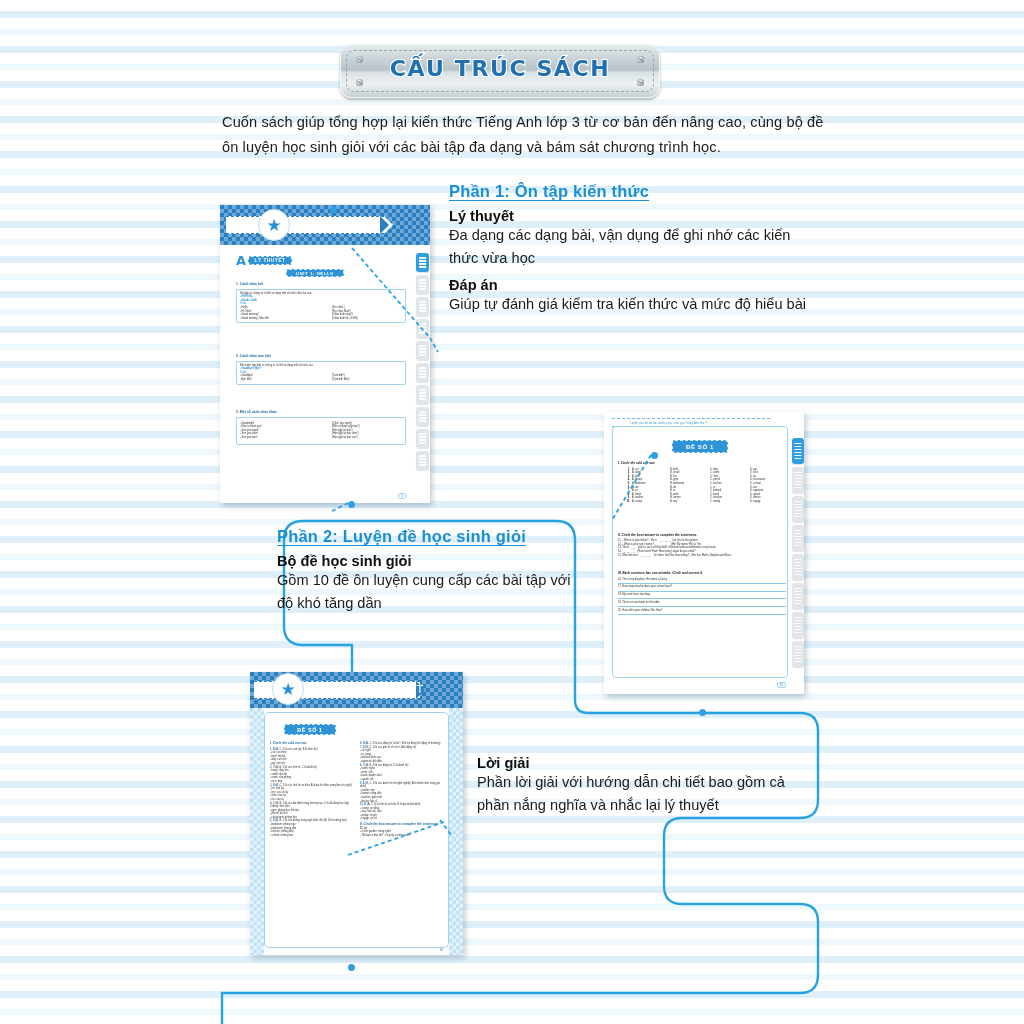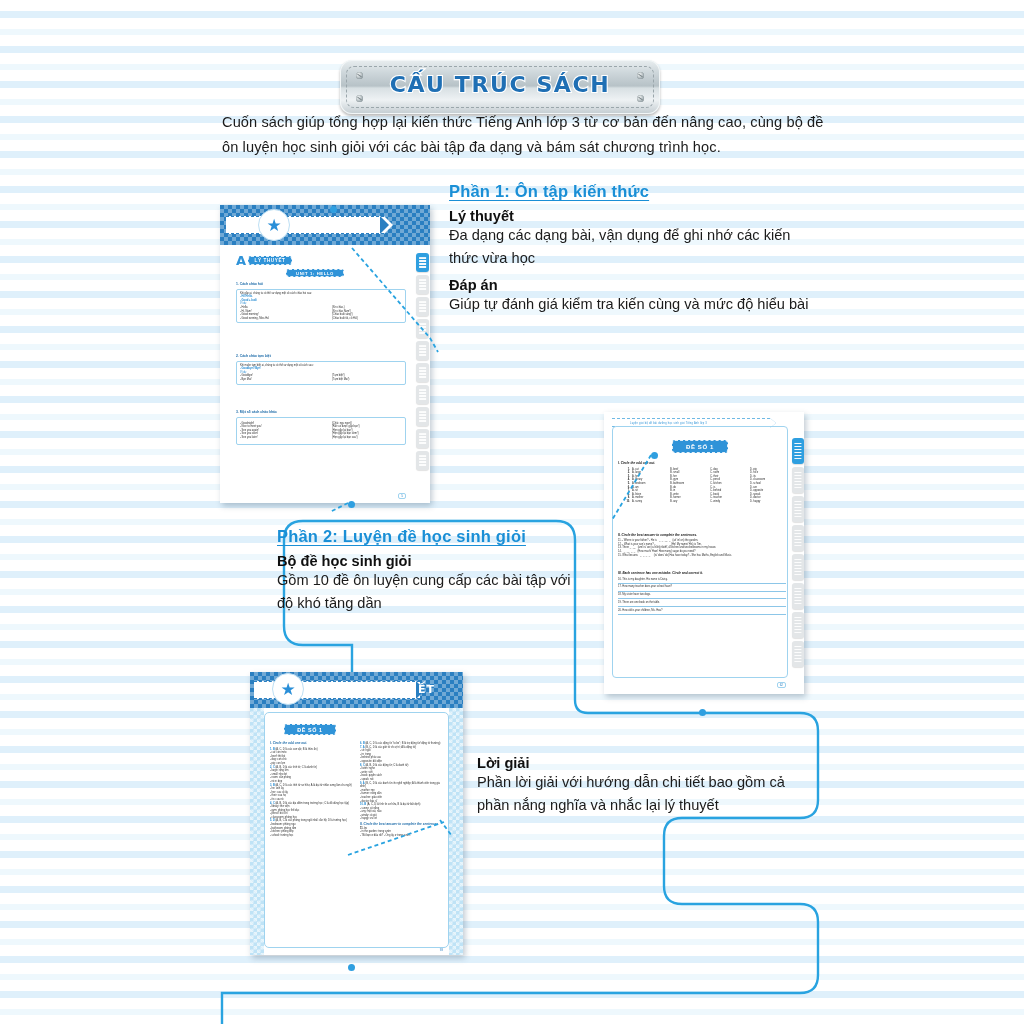--- a/index.html
+++ b/index.html
@@ -20,21 +20,21 @@
         #dff0fb 11px, #dff0fb 18px,
         #ffffff 18px, #ffffff 29px,
         #eef8fd 29px, #eef8fd 35px
       );
     z-index:0;
   }
   #page{ position:absolute; left:0; top:0; width:1024px; height:1024px; z-index:3;}
 
   
   #plate{
-    position:absolute; left:340px; top:60px; width:320px; height:54px;
+    position:absolute; left:340px; top:44px; width:320px; height:54px;
     border-radius:12px;
     background:linear-gradient(to bottom,#e9eef0 0%,#cfd8dc 22%,#b7c2c7 48%,#d8e0e3 52%,#eef2f4 74%,#c3ccd1 100%);
     box-shadow:0 2px 3px rgba(0,0,0,.28), inset 0 0 0 1px #f2f6f7;
     z-index:5;
   }
   #plate:after{
     content:""; position:absolute; left:6px; top:6px; right:6px; bottom:6px;
     border:1px dashed #9aa6ab; border-radius:8px;
   }
   .screw{
@@ -114,21 +114,21 @@
   .ribbon-tail{
     position:absolute; width:0; height:0;
     border-top:9px solid transparent; border-bottom:9px solid transparent;
   }
   .star-badge{
     position:absolute; border-radius:50%; background:#fff;
     border:1px solid #bddff4; display:flex; align-items:center; justify-content:center;
     color:#2a8fd8; z-index:3;
   }
   .banner-title{
-    font-family:"DejaVu Sans", sans-serif; font-weight:bold; color:#ffffff;
+    font-family:"DejaVu Sans", sans-serif; font-weight:normal; color:#ffffff;
     letter-spacing:1px; white-space:nowrap;text-align:center;
   }
 
   .pill{
     background:#2f93d8; color:#fff; border-radius:3px;
     font-weight:bold; text-align:center; letter-spacing:.6px;
     display:flex; align-items:center; justify-content:center;
     border:1px dashed rgba(255,255,255,.85);
   }
 
@@ -195,21 +195,21 @@
     <div id="plate-text">CẤU TRÚC SÁCH</div>
   </div>
 
   <div id="intro">Cuốn sách giúp tổng hợp lại kiến thức Tiếng Anh lớp 3 từ cơ bản đến nâng cao, cùng bộ đề ôn luyện học sinh giỏi với các bài tập đa dạng và bám sát chương trình học.</div>
 
   <div id="part1">
     <div class="sec-title">Phần 1: Ôn tập kiến thức</div>
     <div class="sub-title">Lý thuyết</div>
     <div class="sub-body">Đa dạng các dạng bài, vận dụng để ghi nhớ các kiến thức vừa học</div>
     <div class="sub-title">Đáp án</div>
-    <div class="sub-body">Giúp tự đánh giá kiểm tra kiến cùng và mức độ hiểu bài</div>
+    <div class="sub-body">Giúp tự đánh giá kiểm tra kiến thức và mức độ hiểu bài</div>
   </div>
 
   <div id="part2">
     <div class="sec-title">Phần 2: Luyện đề học sinh giỏi</div>
     <div class="sub-title">Bộ đề học sinh giỏi</div>
     <div class="sub-body">Gồm 10 đề ôn luyện cung cấp các bài tập với độ khó tăng dần</div>
   </div>
 
   <div id="part3">
     <div class="sub-title">Lời giải</div>

